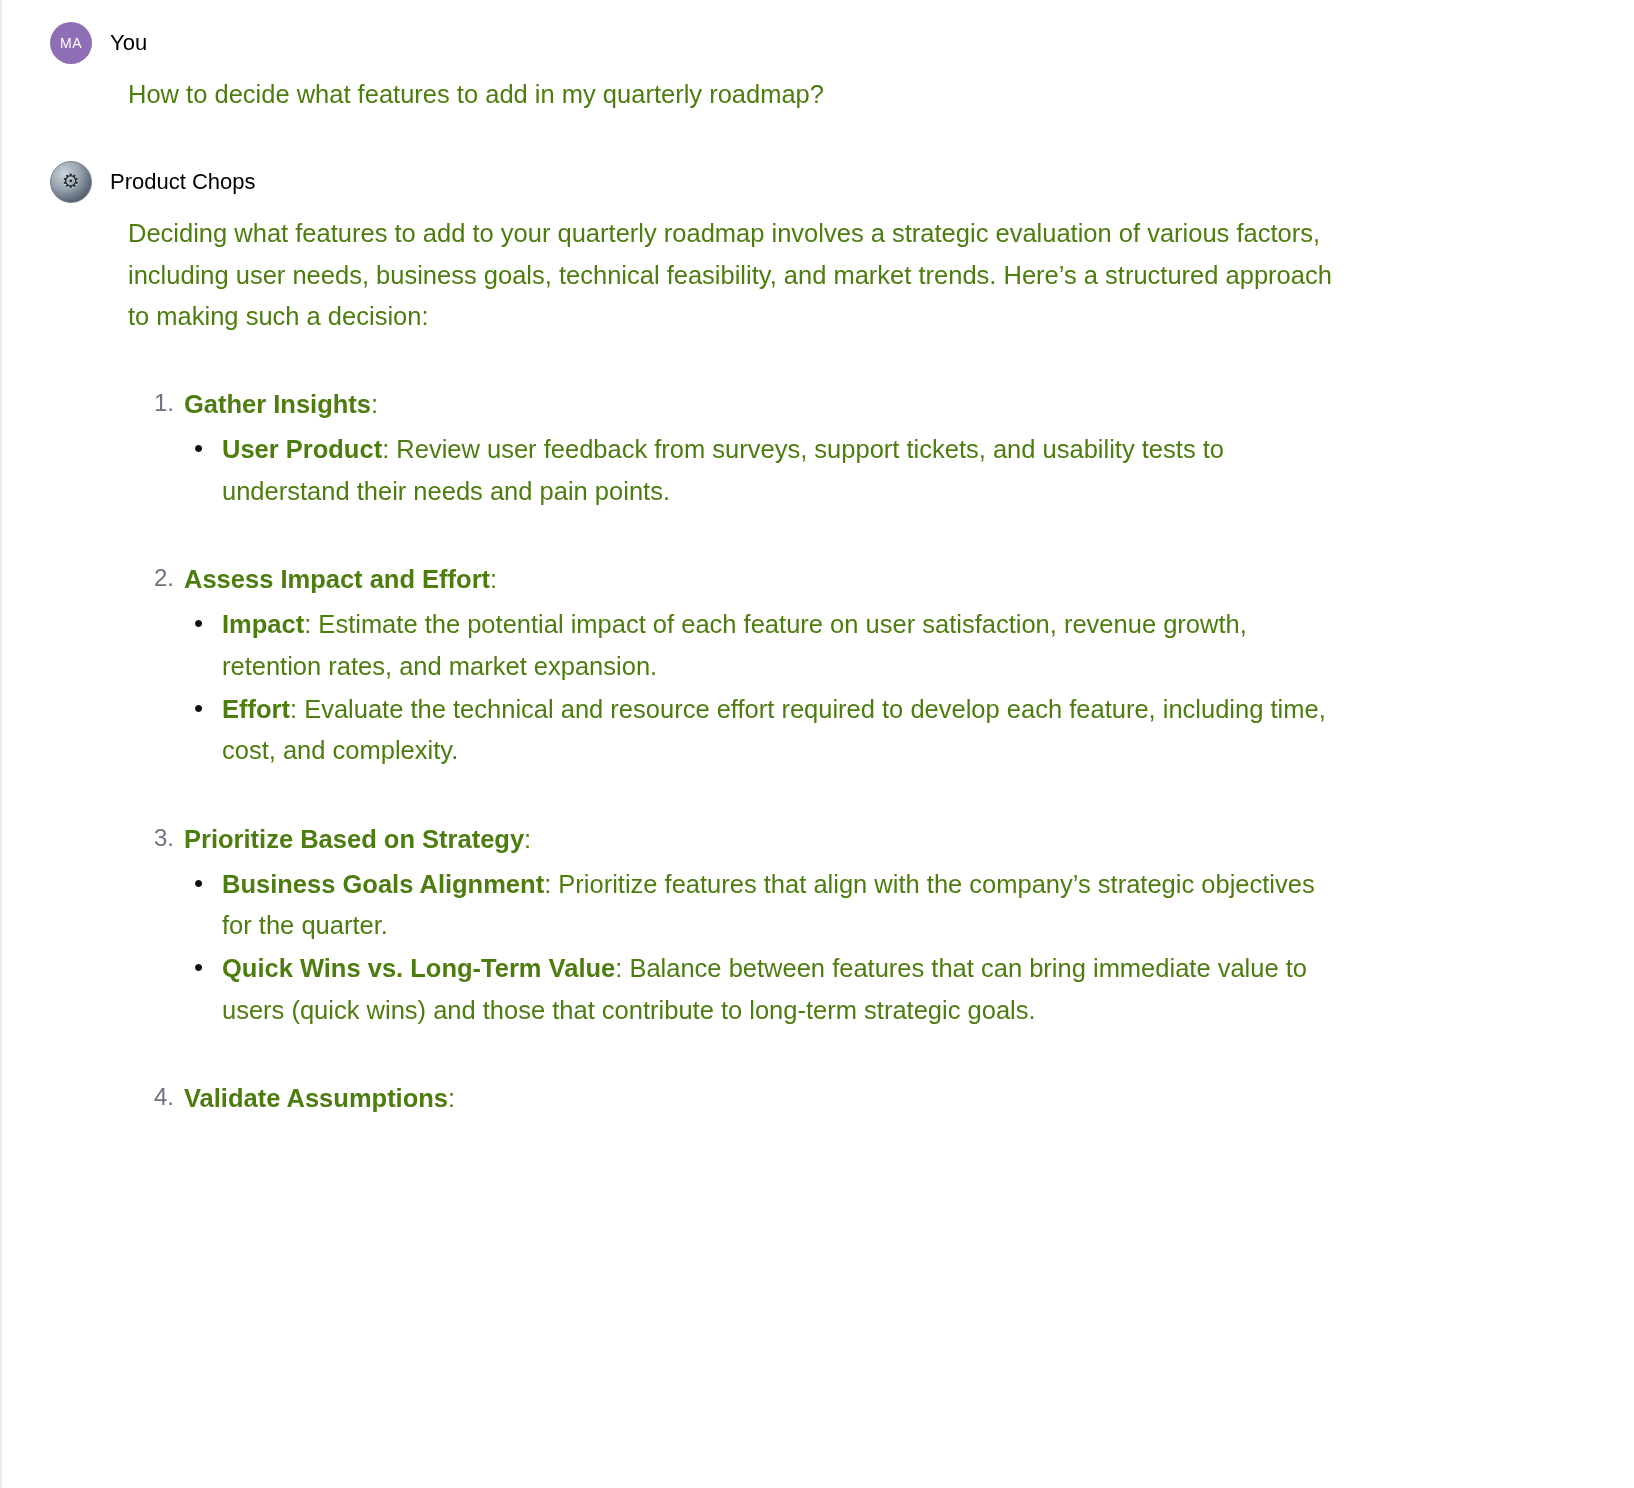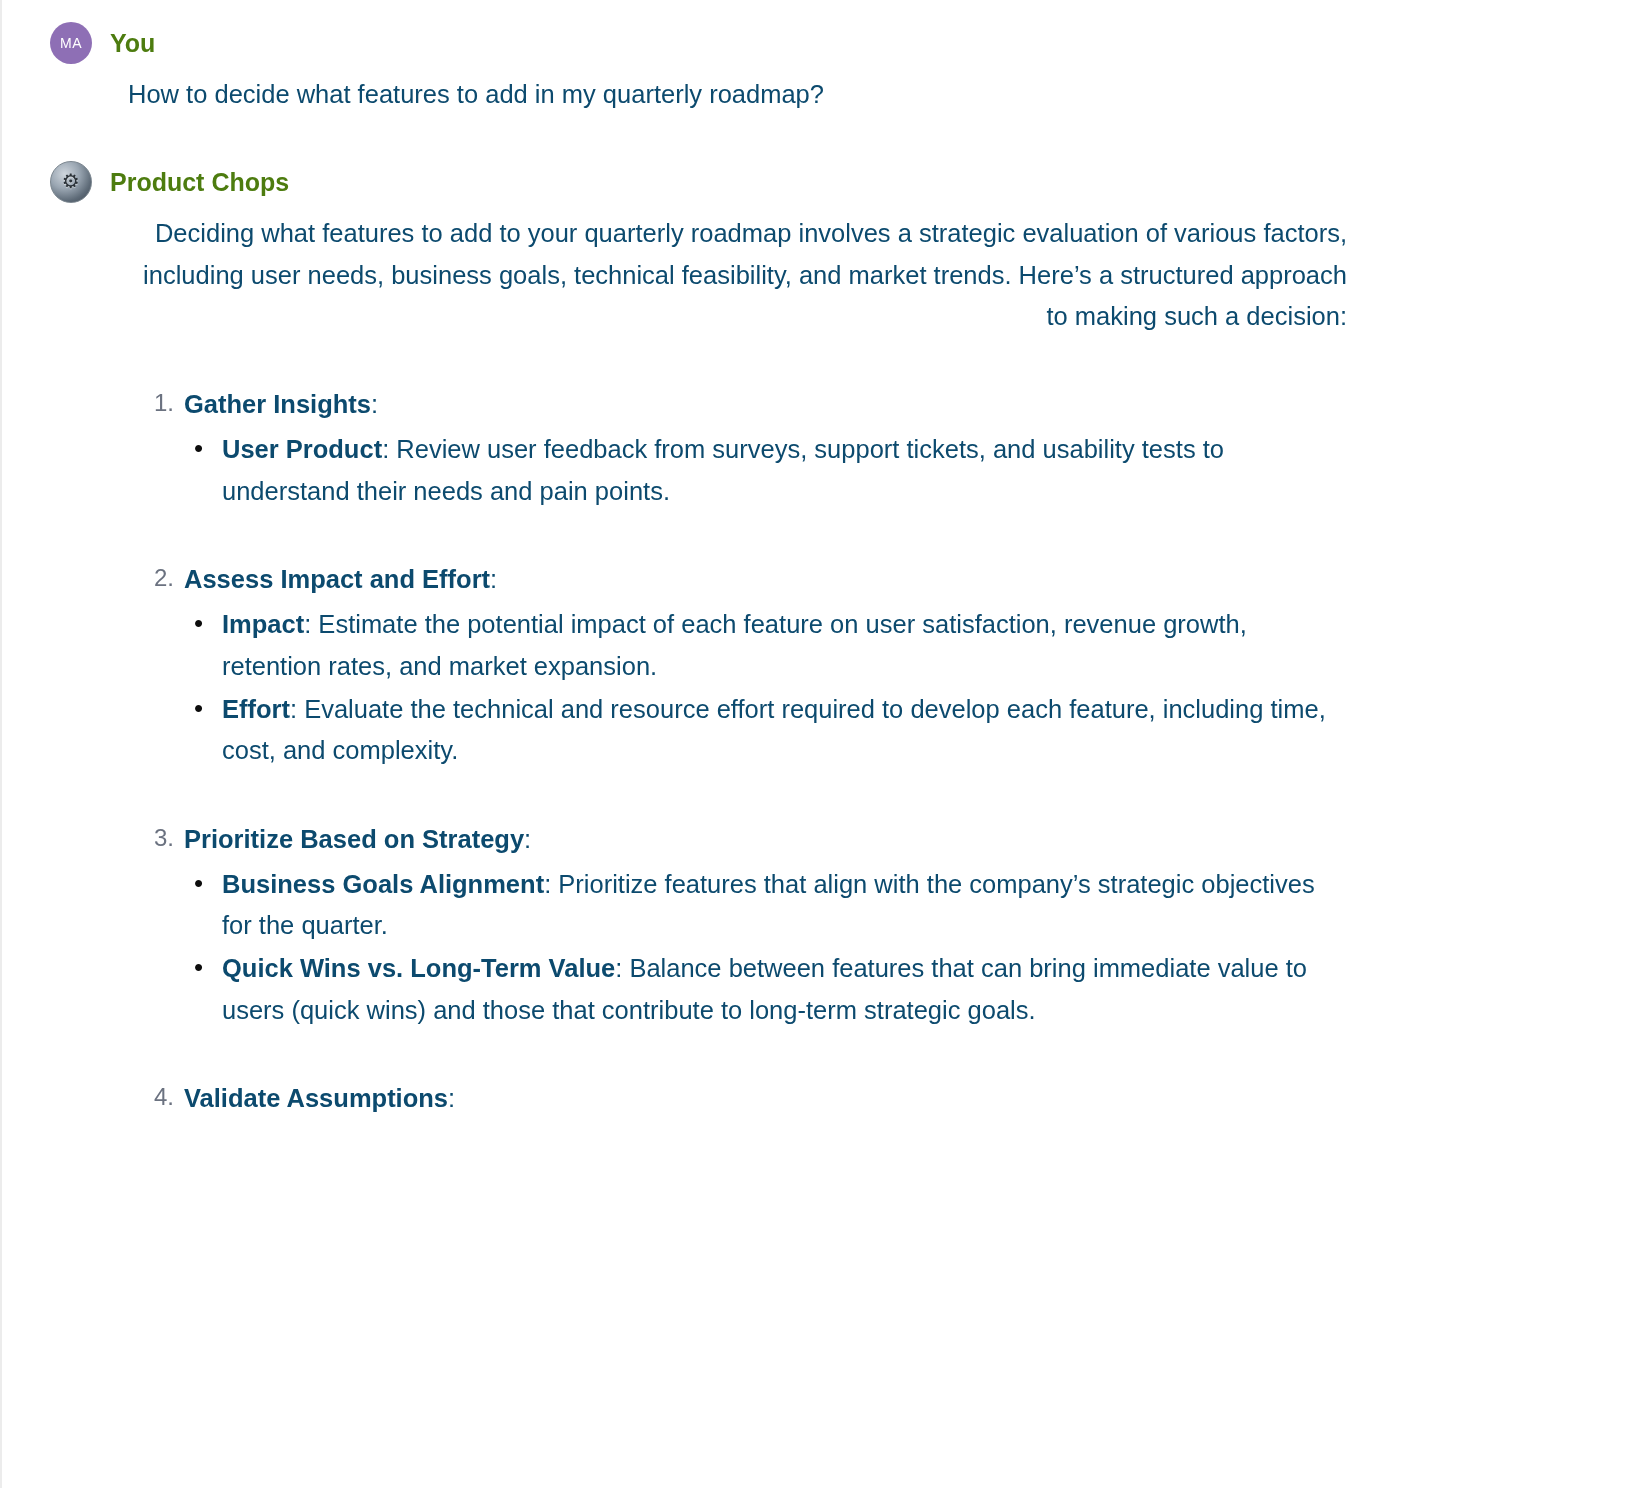--- a/index.html
+++ b/index.html
@@ -56,37 +56,36 @@
     border: 1px solid #7b868f;
     box-sizing: border-box;
   }
   .avatar.bot .glyph {
     font-size: 20px;
     color: #2b3238;
     transform: translateY(-1px);
     text-shadow: 0 1px 0 rgba(255,255,255,0.45);
   }
   .author {
-    font-size: 25px;
-    font-weight: bold;
-    color: #4d7c0f;
+    font-size: 22px;
+    font-weight: normal;
+    color: #000000;
     line-height: 1;
   }
   .body {
     margin-left: 78px;
     font-size: 25.5px;
     line-height: 1.62;
-    color: #0c4a6e;
+    color: #4d7c0f;
   }
   .body p {
     margin: 0 0 6px 0;
   }
   .body p.intro {
     max-width: 1380px;
-    text-align: right;
   }
   
   ol.steps {
     list-style: none;
     margin: 36px 0 0 0;
     padding: 0;
     counter-reset: step;
   }
   ol.steps > li {
     counter-increment: step;

